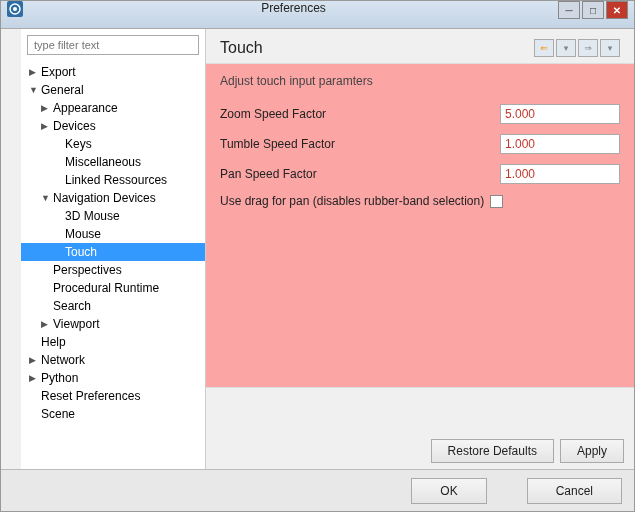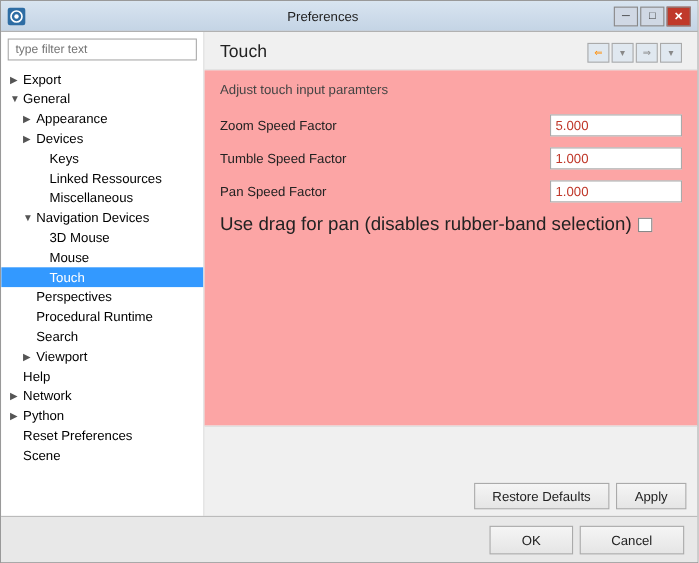--- a/index.html
+++ b/index.html
@@ -19,21 +19,20 @@
       background: #f0f0f0;
       border: 1px solid #999;
       display: flex;
       flex-direction: column;
       box-shadow: 2px 2px 8px rgba(0,0,0,0.3);
     }
     .title-bar {
       background: linear-gradient(to bottom, #d8e4f0, #c4d4e5);
       height: 28px;
       display: flex;
-      align-items: center;
       padding: 0 6px;
       border-bottom: 1px solid #aaa;
       user-select: none;
     }
     .title-bar-icon {
       width: 16px;
       height: 16px;
       margin-right: 6px;
       background: #2e6da4;
       border-radius: 2px;
@@ -76,20 +75,21 @@
       flex: 1;
       overflow: hidden;
     }
     .sidebar {
       width: 185px;
       background: white;
       border-right: 1px solid #ccc;
       display: flex;
       flex-direction: column;
       overflow: hidden;
+      margin-left: 20px;
     }
     .filter-input {
       margin: 6px;
       padding: 3px 6px;
       border: 1px solid #aaa;
       font-size: 11px;
       color: #888;
       width: calc(100% - 12px);
       outline: none;
     }
@@ -191,21 +191,21 @@
       text-align: left;
       color: #c0392b;
       outline: none;
     }
     .checkbox-row {
       display: flex;
       align-items: center;
       margin-bottom: 10px;
     }
     .checkbox-label {
-      font-size: 17px;
+      font-size: 12px;
       color: #222;
       margin-right: 6px;
     }
     .checkbox {
       width: 13px;
       height: 13px;
       border: 1px solid #888;
       background: white;
       display: inline-block;
     }
@@ -236,20 +236,21 @@
       padding: 0 12px;
       gap: 6px;
     }
     .bottom-btn {
       padding: 5px 28px;
       font-size: 12px;
       border: 1px solid #aaa;
       background: linear-gradient(to bottom, #f5f5f5, #e5e5e5);
       cursor: pointer;
       color: #222;
+      margin-left: 34px;
     }
   </style>
 </head>
 <body>
 
 <div class="window">
 
   <div class="title-bar">
     <div class="title-bar-icon">
       <svg width="12" height="12" viewBox="0 0 12 12">
@@ -292,26 +293,26 @@
           <span class="label">Devices</span>
         </div>
 
         <div class="tree-item indent3">
           <span class="arrow"></span>
           <span class="label">Keys</span>
         </div>
 
         <div class="tree-item indent3">
           <span class="arrow"></span>
+          <span class="label">Miscellaneous</span>
+        </div>
+
+        <div class="tree-item indent3">
+          <span class="arrow"></span>
           <span class="label">Linked Ressources</span>
-        </div>
-
-        <div class="tree-item indent3">
-          <span class="arrow"></span>
-          <span class="label">Miscellaneous</span>
         </div>
 
         <div class="tree-item indent2">
           <span class="arrow">▼</span>
           <span class="label">Navigation Devices</span>
         </div>
 
         <div class="tree-item indent3">
           <span class="arrow"></span>
           <span class="label">3D Mouse</span>

